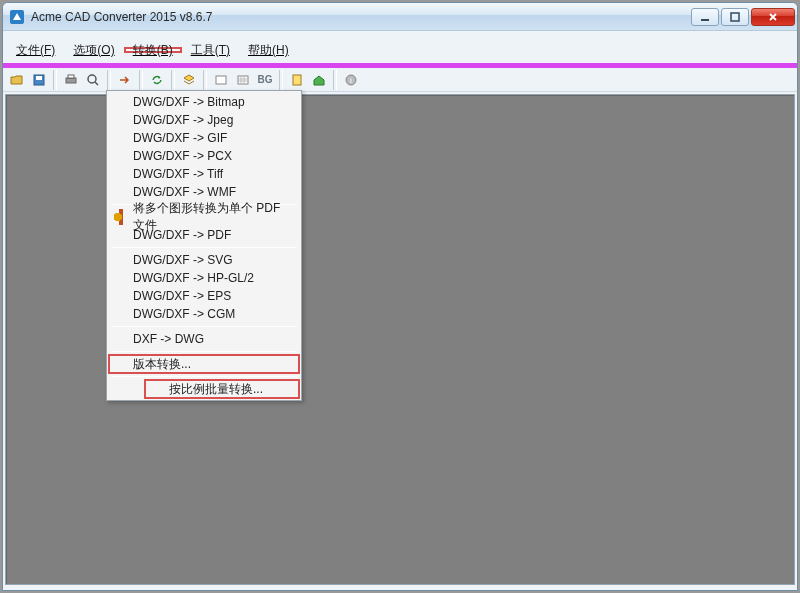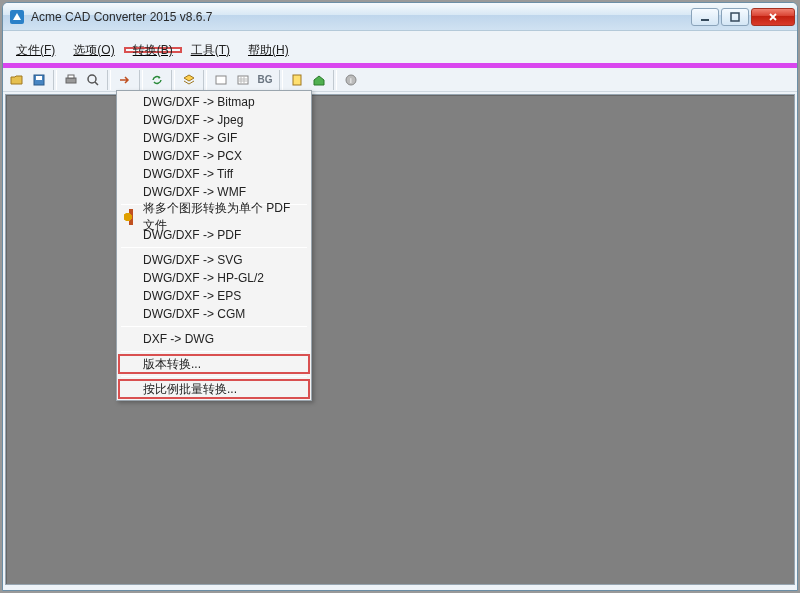--- a/index.html
+++ b/index.html
@@ -14,27 +14,27 @@
     .win-btn.close { width: 44px; background: linear-gradient(to bottom, #f08070, #d84030 45%, #c22010 46%, #d93b2b); border-color: #a63020; color: #fff; }
     .menubar { height: 22px; background: #eef3f8; display: flex; align-items: stretch; padding: 16px 4px; border-bottom: 5px solid #d946ef; text-decoration: underline; }
     .menu-item { padding: 3px 9px; color: #222; cursor: pointer; display: flex; align-items: center; }
     .menu-item.highlighted { border: 2px solid #d95050; padding: 1px 7px; background: #f3f8fc; }
     .toolbar { height: 24px; background: #eef3f8; display: flex; align-items: center; padding: 0 4px; gap: 2px; border-bottom: 1px solid #cfd8e0; }
     .tool-btn { width: 20px; height: 20px; border: 1px solid transparent; background: transparent; display: inline-flex; align-items: center; justify-content: center; cursor: pointer; font-size: 11px; }
     .tool-sep { width: 4px; height: 20px; border-left: 1px solid #c1c9d0; border-right: 1px solid #fff; margin: 0 2px; }
     .workspace { position: relative; height: calc(100% - 28px - 22px - 24px); background: #eef3f8; padding: 2px; }
     .canvas { width: 100%; height: calc(100% - 18px); background: #808080; border: 1px solid #97a5b0; box-shadow: inset 1px 1px 0 rgba(0,0,0,.2); }
     .statusbar { height: 18px; background: #eef3f8; }
-    .dropdown { position: absolute; top: -2px; left: 113px; width: 196px; background: #f4f4f4; border: 1px solid #9aa5ae; box-shadow: 2px 2px 4px rgba(0,0,0,.25); padding: 2px; z-index: 100; }
+    .dropdown { position: absolute; top: -2px; left: 103px; width: 196px; background: #f4f4f4; border: 1px solid #9aa5ae; box-shadow: 2px 2px 4px rgba(0,0,0,.25); padding: 2px; z-index: 100; }
     .dropdown .menu-row { height: 18px; display: flex; align-items: center; padding: 0 6px 0 24px; color: #222; cursor: pointer; position: relative; }
     .dropdown .menu-sep { height: 1px; margin: 3px 2px; background: #c8c8c8; border-bottom: 1px solid #fff; }
     .dropdown .menu-row.with-icon::before { content: ""; position: absolute; left: 4px; top: 1px; width: 16px; height: 16px; }
     .arrow-icon::before { background: radial-gradient(circle at 30% 50%, #e0a000 30%, transparent 31%), linear-gradient(to right, transparent 40%, #c05020 40%, #c05020 60%, transparent 60%); }
     .dropdown .menu-row.boxed1 { outline: 2px solid #d95050; outline-offset: -1px; text-align: center; }
-    .dropdown .menu-row.boxed2 { outline: 2px solid #d95050; outline-offset: -1px; }
+    .dropdown .menu-row.boxed2 { outline: 2px solid #d95050; outline-offset: -1px; margin-left: 36px; }
   </style>
 </head>
 <body>
 
 <div class="window">
   <div class="titlebar">
     <span class="app-icon">
       <svg viewBox="0 0 16 16">
           <rect x="1" y="1" width="14" height="14" fill="#2a80c8" rx="2"></rect>
           <path d="M4 11 L8 4 L12 11 Z" fill="#fff"></path>

